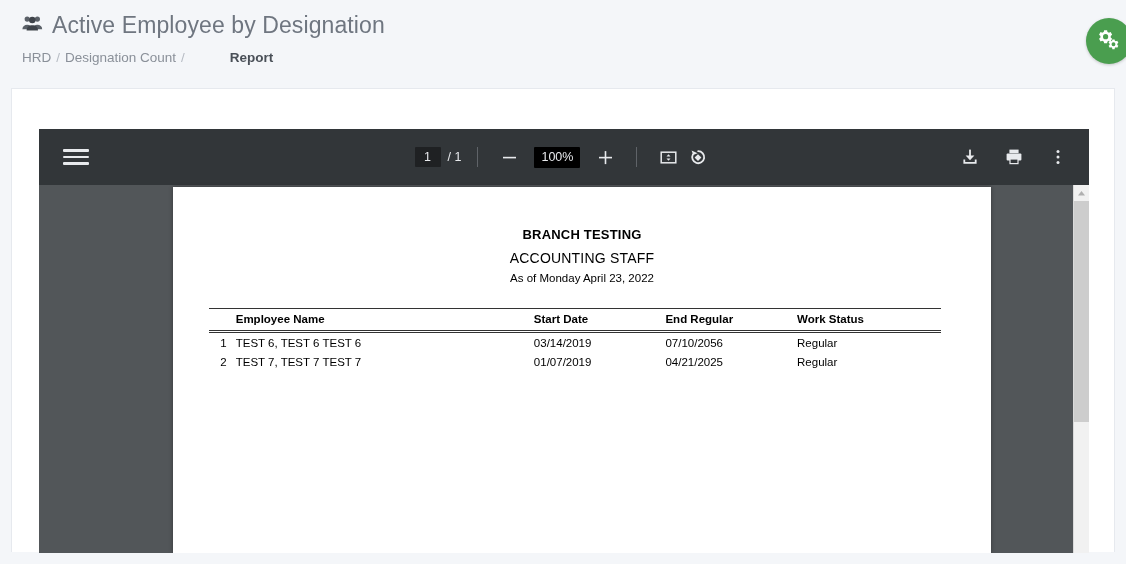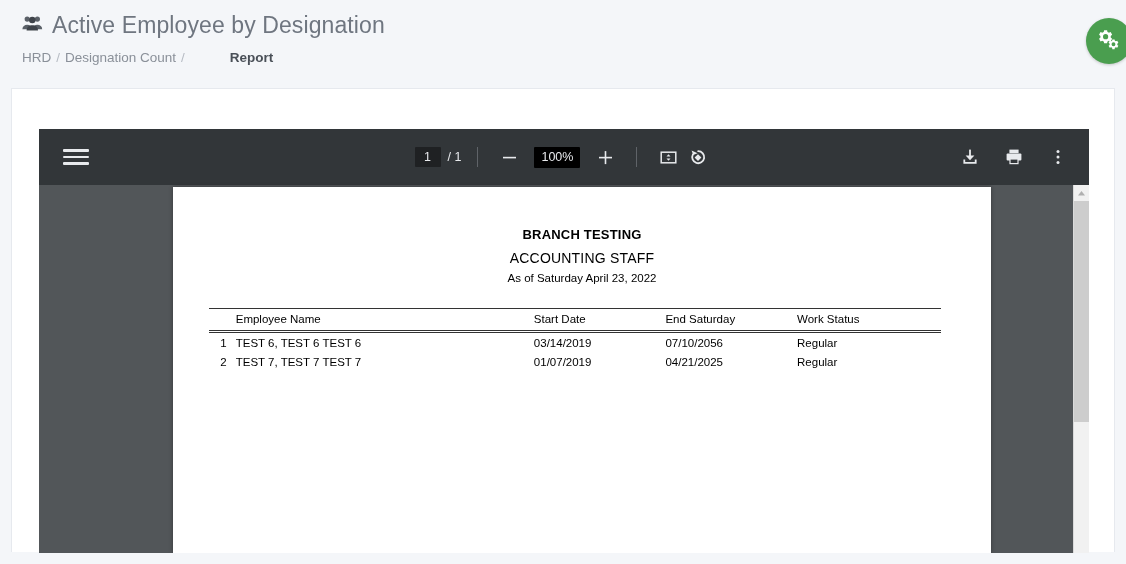--- a/index.html
+++ b/index.html
@@ -195,21 +195,21 @@
     color: #000;
     margin-top: 6px;
   }
   .doc-table {
     margin-top: 24px;
     width: 732px;
     border-collapse: collapse;
   }
   .doc-table thead th {
     font-size: 11.5px;
-    font-weight: normal;
+    font-weight: bold;
     text-align: left;
     color: #000;
     padding: 4px 0 5px 0;
     border-top: 1px solid #333;
     border-bottom: 3px double #333;
   }
   .doc-table tbody td {
     font-size: 11.5px;
     color: #000;
     padding: 4px 0 3px 0;
@@ -352,29 +352,29 @@
           </svg>
         </span>
       </div>
     </div>
 
     <div class="pdf-body">
       <div class="doc-page">
         <div class="doc-inner">
           <div class="doc-title">BRANCH TESTING</div>
           <div class="doc-subtitle">ACCOUNTING STAFF</div>
-          <div class="doc-asof">As of Saturday April 23, 2022</div>
+          <div class="doc-asof">As of Monday April 23, 2022</div>
 
           <table class="doc-table">
             <thead>
               <tr>
                 <th class="col-idx"></th>
                 <th class="col-name">Employee Name</th>
                 <th class="col-start">Start Date</th>
-                <th class="col-end">End Saturday</th>
+                <th class="col-end">End Regular</th>
                 <th class="col-status">Work Status</th>
               </tr>
             </thead>
             <tbody>
               <tr>
                 <td class="col-idx">1</td>
                 <td class="col-name">TEST 6, TEST 6 TEST 6</td>
                 <td class="col-start">03/14/2019</td>
                 <td class="col-end">07/10/2056</td>
                 <td class="col-status">Regular</td>

